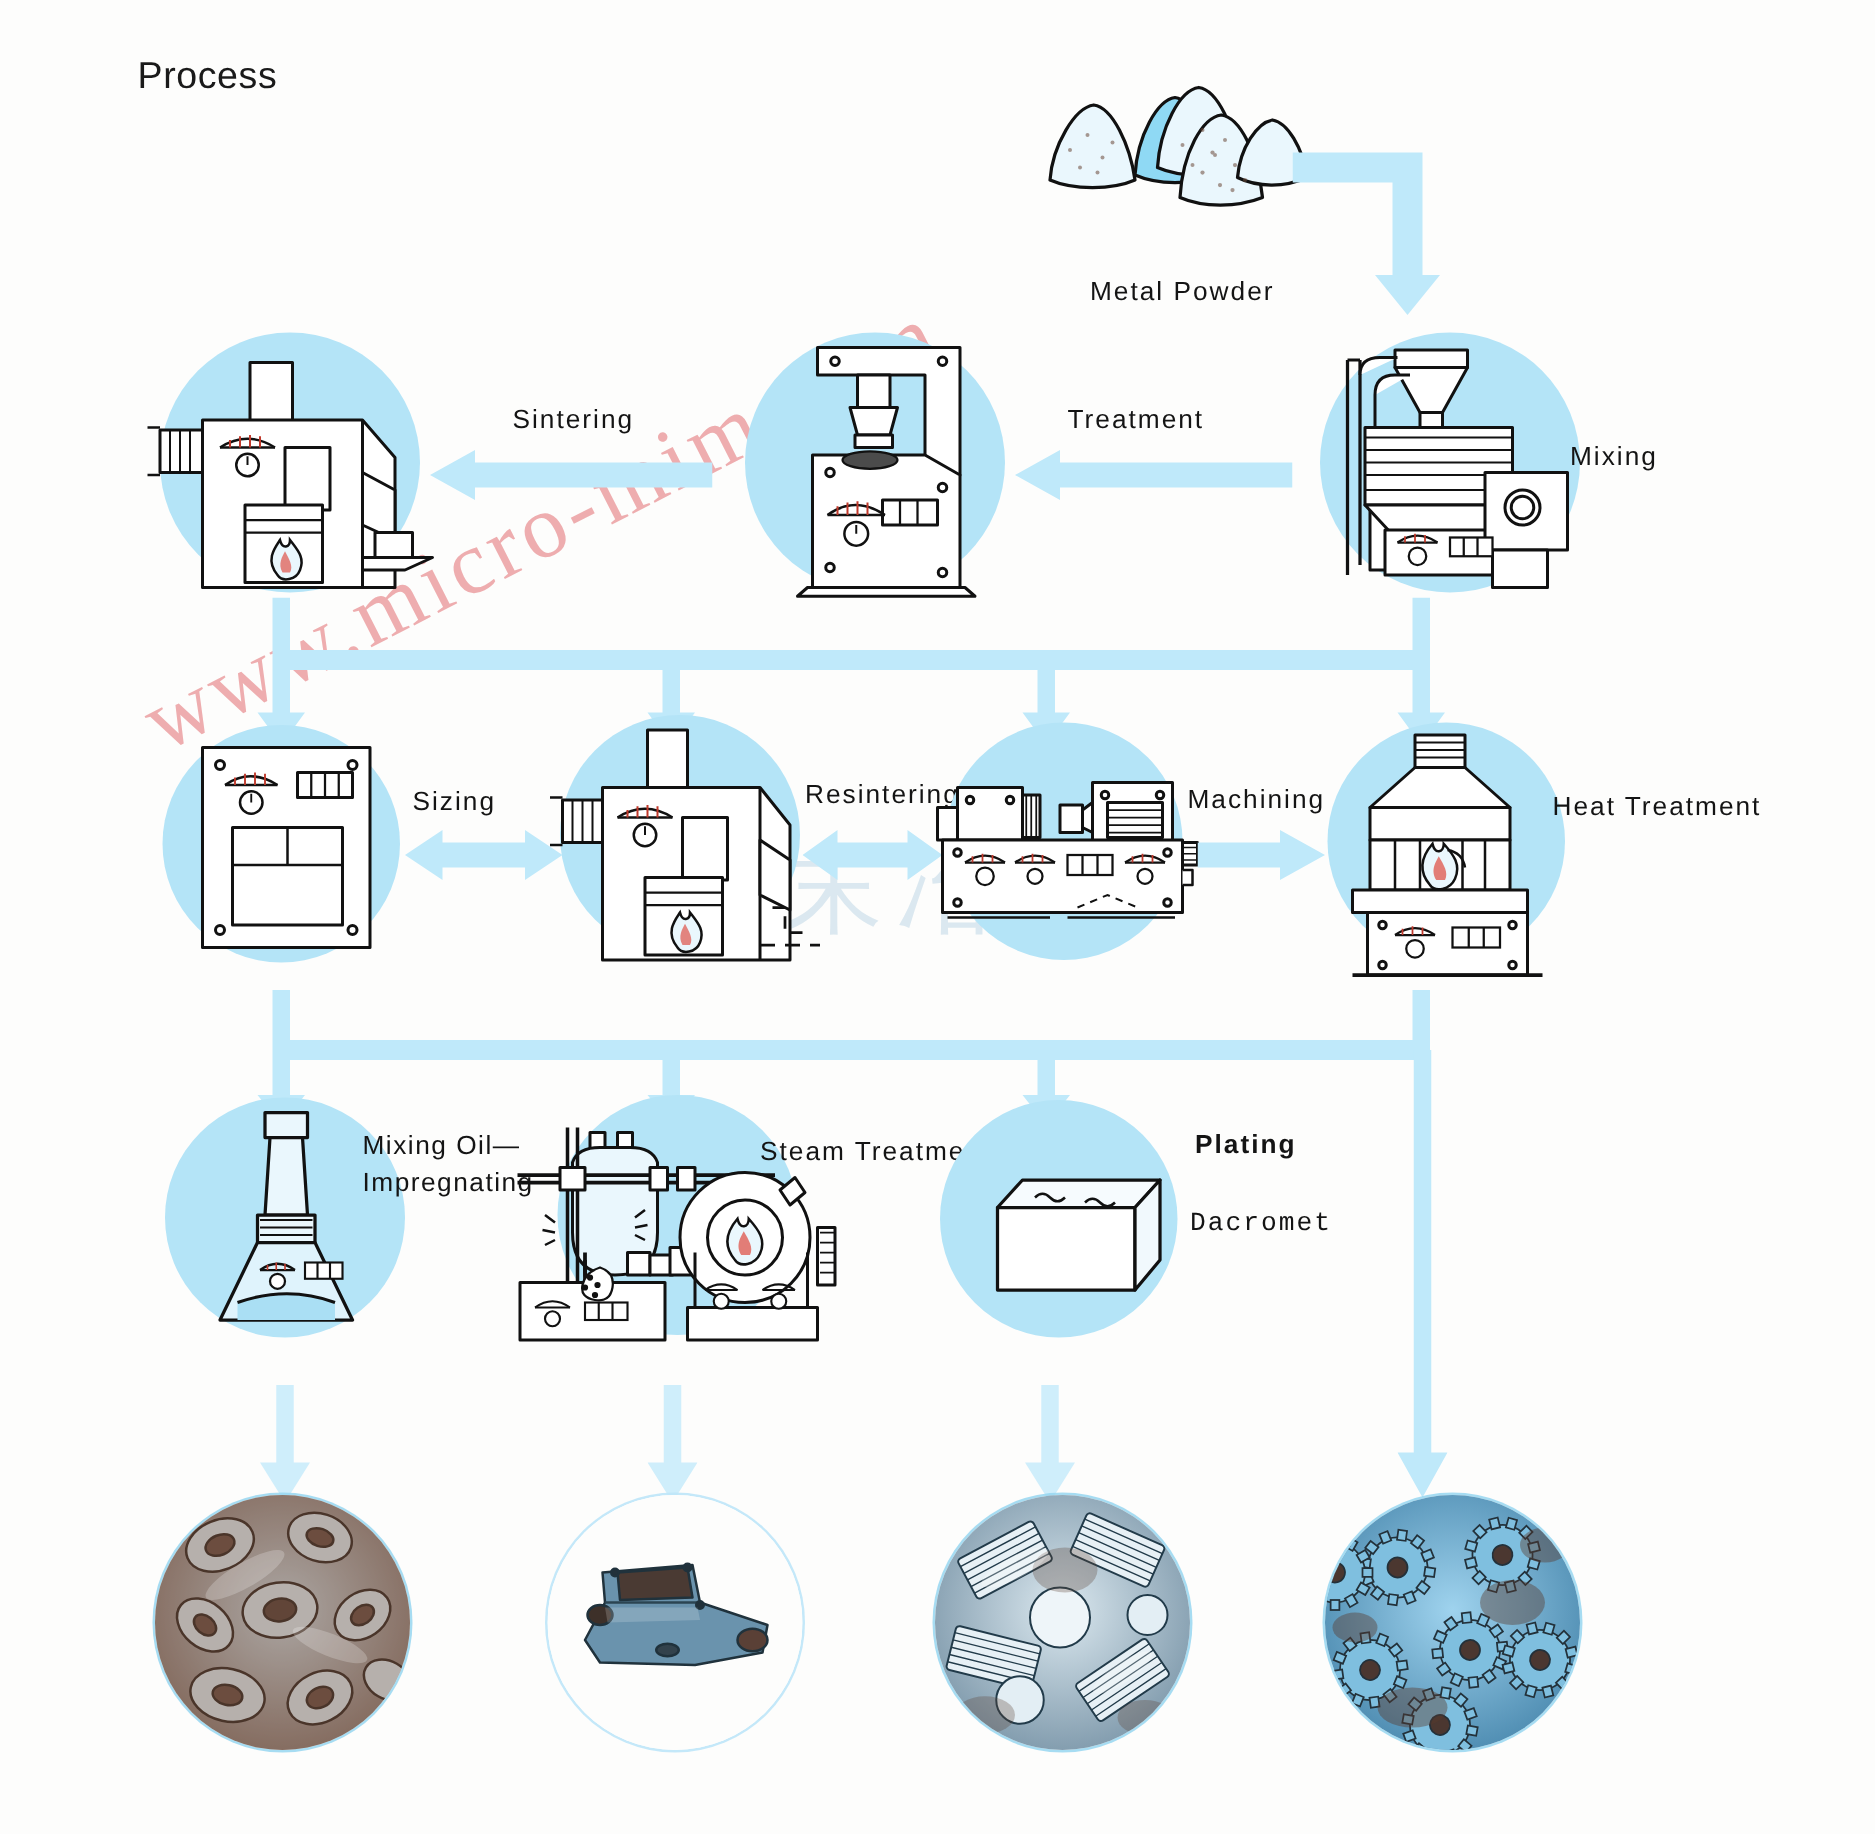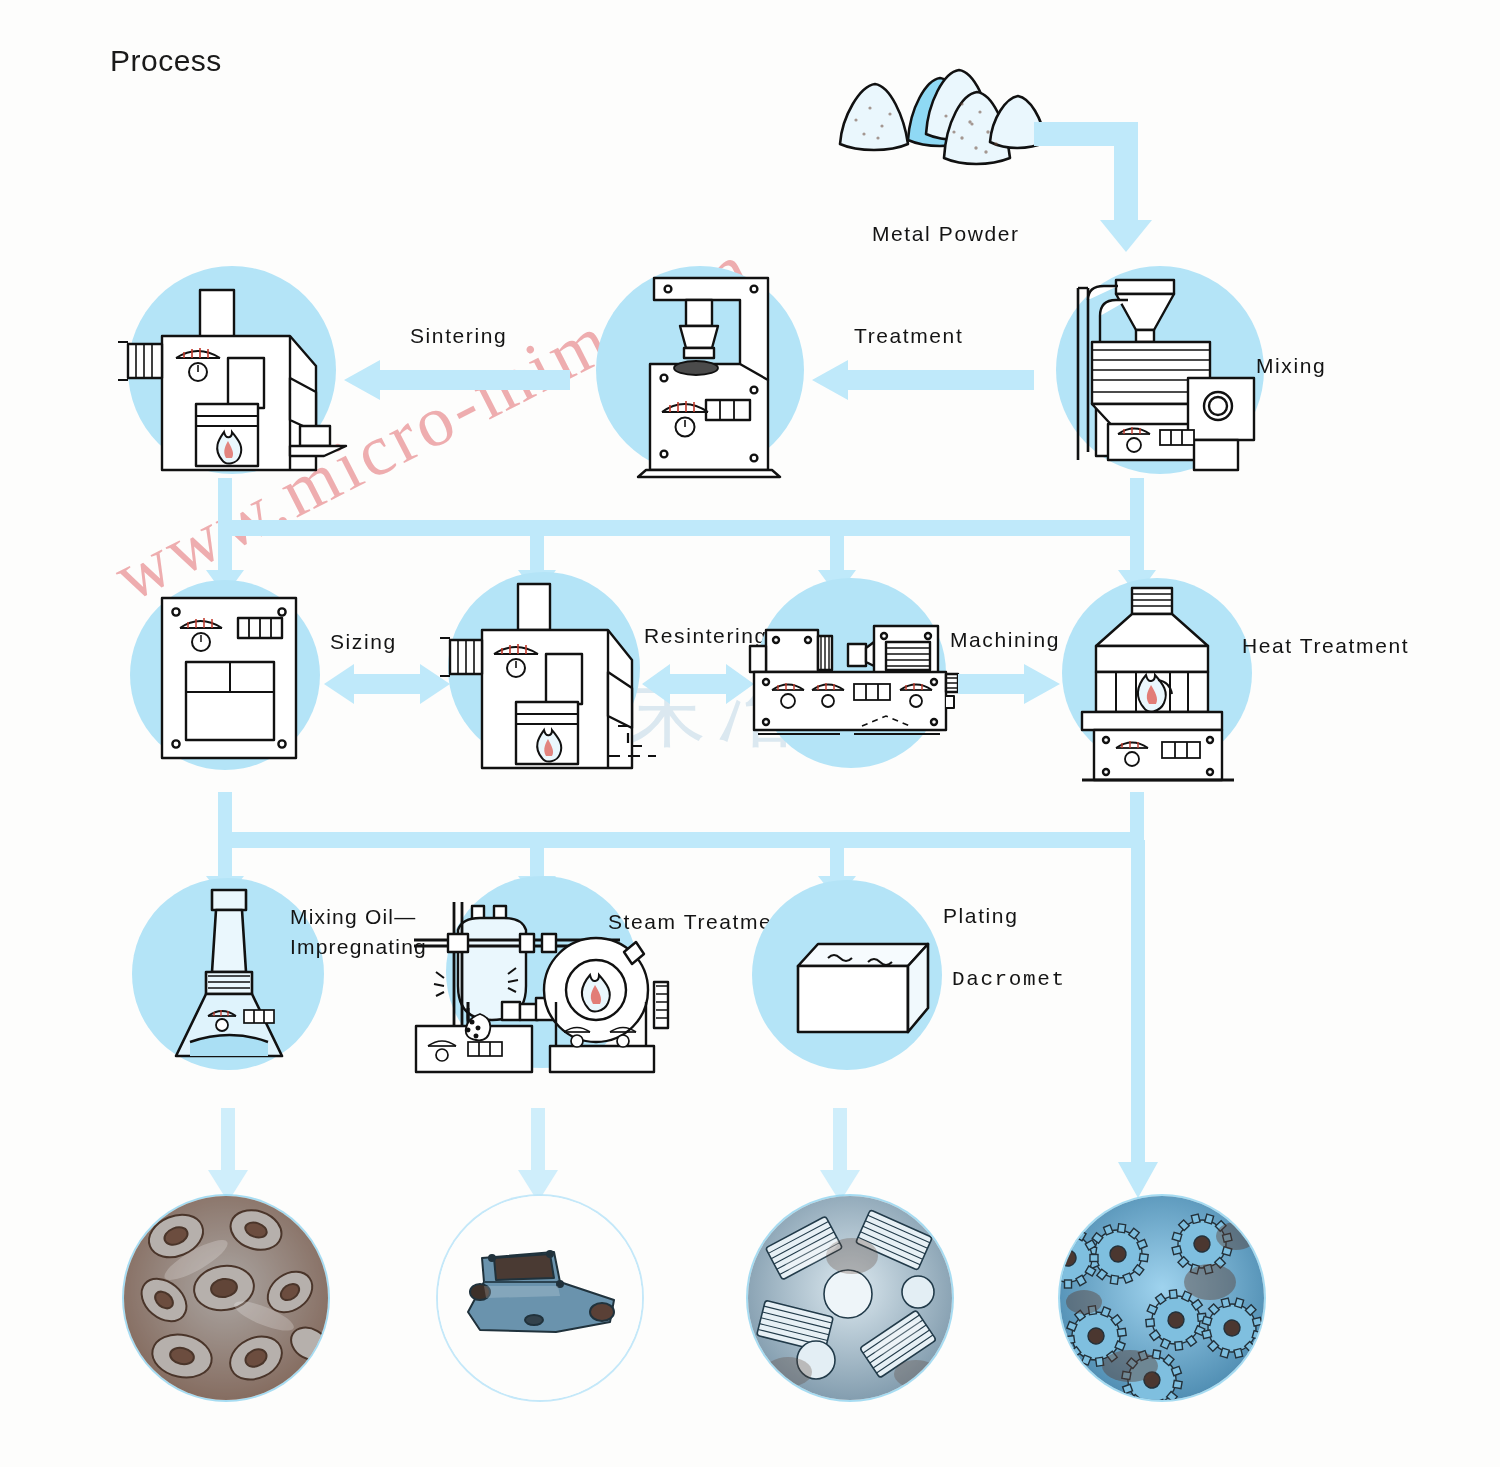--- a/index.html
+++ b/index.html
@@ -556,21 +556,21 @@
           <path d="M28 30 L48 8 L158 8 L138 30 Z" fill="#f6fbfe"></path>
           <path d="M28 30 L138 30 L138 96 L28 96 Z"></path>
           <path d="M138 30 L158 8 L158 72 L138 96 Z" fill="#f1f9fd"></path>
         </g>
         <g fill="none" stroke="#111" stroke-width="2">
           <path d="M58 22 q6 -6 12 0 q6 6 12 0"></path>
           <path d="M98 26 q6 -6 12 0 q6 6 12 0"></path>
         </g>
       </svg>
     </div>
-    <div class="label" style="left:191px;top:24px;">Plating</div>
+    <div class="label" style="left:204px;top:24px;font-weight:bold;">Plating</div>
     <div class="label" style="left:200px;top:88px;font-family:Liberation Mono, monospace;">Dacromet</div>
   </div>
 
   <div class="arrow" style="left:208px;top:1108px;">
     <svg width="40" height="96" viewBox="0 0 40 96">
       <path d="M13 0 L27 0 L27 62 L40 62 L20 94 L0 62 L13 62 Z" fill="#cfeefb"></path>
     </svg>
   </div>
   <div class="arrow" style="left:518px;top:1108px;">
     <svg width="40" height="96" viewBox="0 0 40 96">

